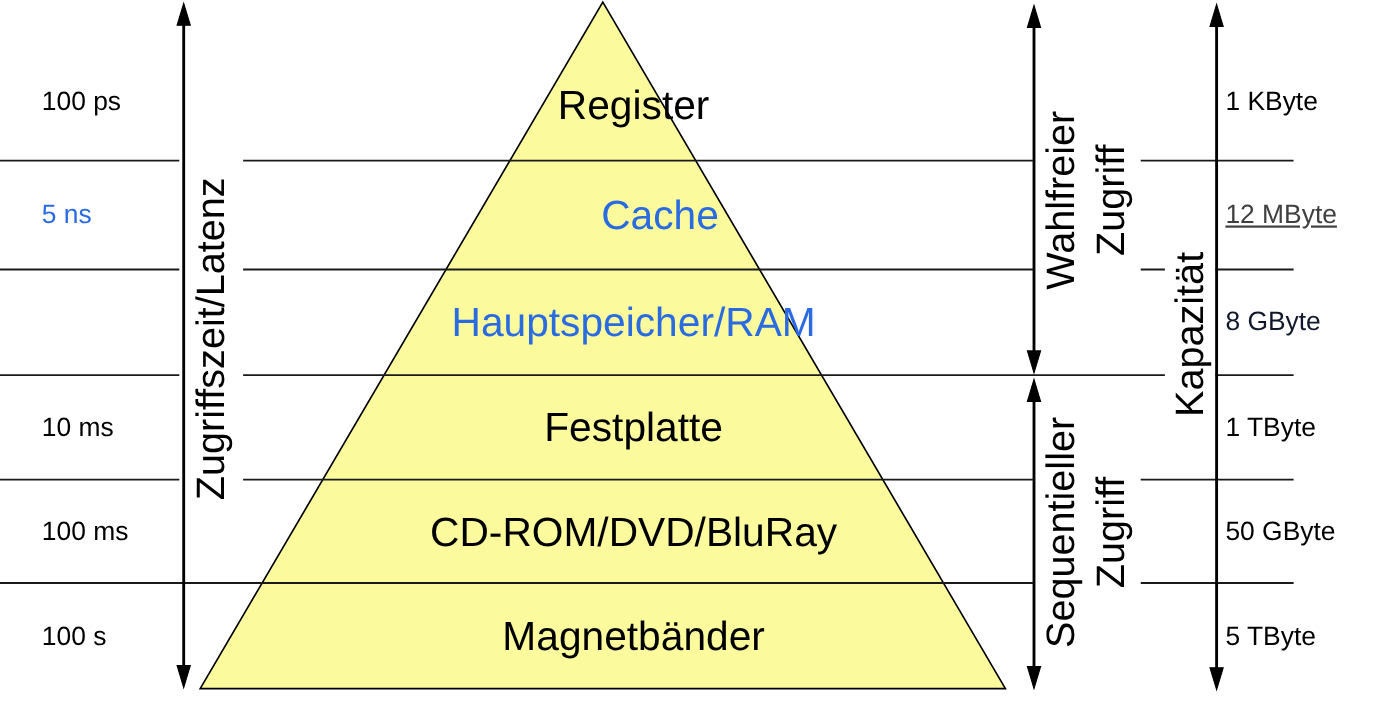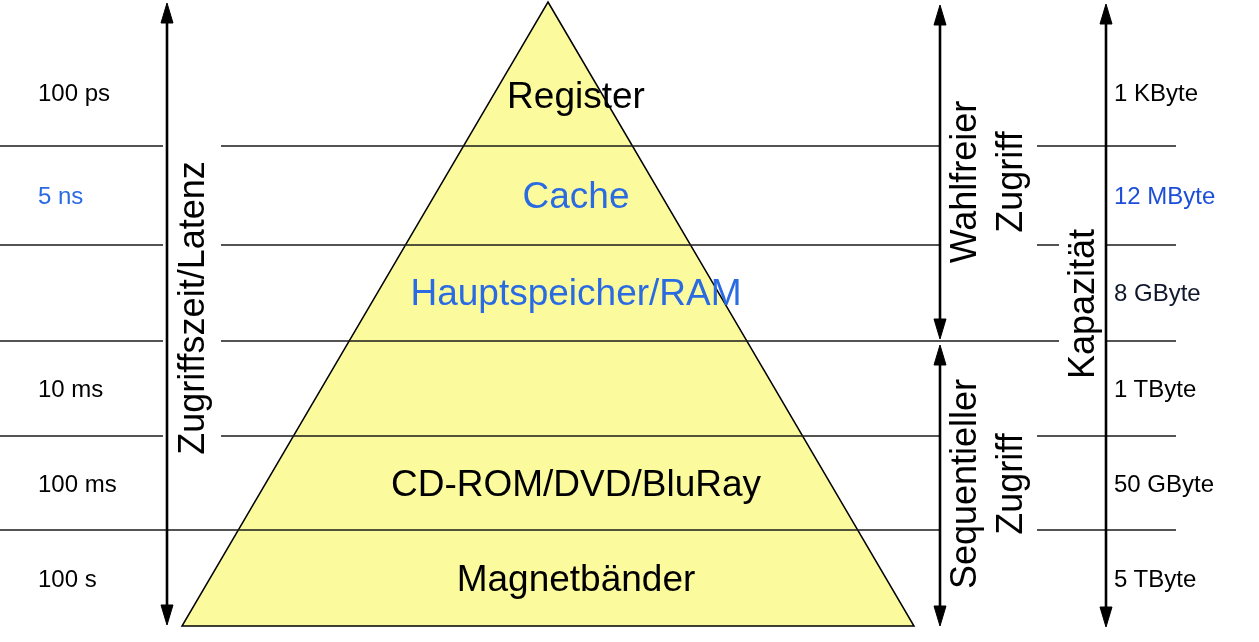--- a/index.html
+++ b/index.html
@@ -95,27 +95,28 @@
     <line x1="0" y1="530" x2="1176" y2="530" stroke="#1a1a1a" stroke-width="1.6"></line>
   </svg>
 
   <div class="row-label time-label" style="top:71px">100 ps</div>
   <div class="row-label time-label" style="top: 174px; color: rgb(42, 107, 226);">5 ns</div>
   <div class="row-label time-label" style="top:367px">10 ms</div>
   <div class="row-label time-label" style="top:462px">100 ms</div>
   <div class="row-label time-label" style="top:557px">100 s</div>
 
   <div class="level-label" style="top:72px">Register</div>
-  <div class="level-label" style="top: 172px; color: rgb(42, 107, 226);">Cache</div>
+  <div class="level-label" style="top: 172px; color: rgb(42, 107, 226); margin-left: 24px;">Cache</div>
   <div class="level-label" style="top: 269px; color: rgb(42, 107, 226);">Hauptspeicher/RAM</div>
+  <div class="level-label" style="top:365px">Festplatte</div>
   <div class="level-label" style="top:460px">CD-ROM/DVD/BluRay</div>
   <div class="level-label" style="top:555px">Magnetbänder</div>
 
   <div class="row-label cap-label" style="top:71px">1 KByte</div>
-  <div class="row-label cap-label" style="top: 174px; color: #1d4ed8;">12 MByte</div>
+  <div class="row-label cap-label" style="top: 174px; color: #404040; text-decoration: underline;">12 MByte</div>
   <div class="row-label cap-label" style="top: 271px; color: #0f172a;">8 GByte</div>
   <div class="row-label cap-label" style="top:367px">1 TByte</div>
   <div class="row-label cap-label" style="top:462px">50 GByte</div>
   <div class="row-label cap-label" style="top:557px">5 TByte</div>
 
   <div class="vlabel" id="latency-axis-label">Zugriffszeit/Latenz</div>
 
   <div class="vlabel" id="random-access-label">
     <div>Wahlfreier</div>
     <div>Zugriff</div>

